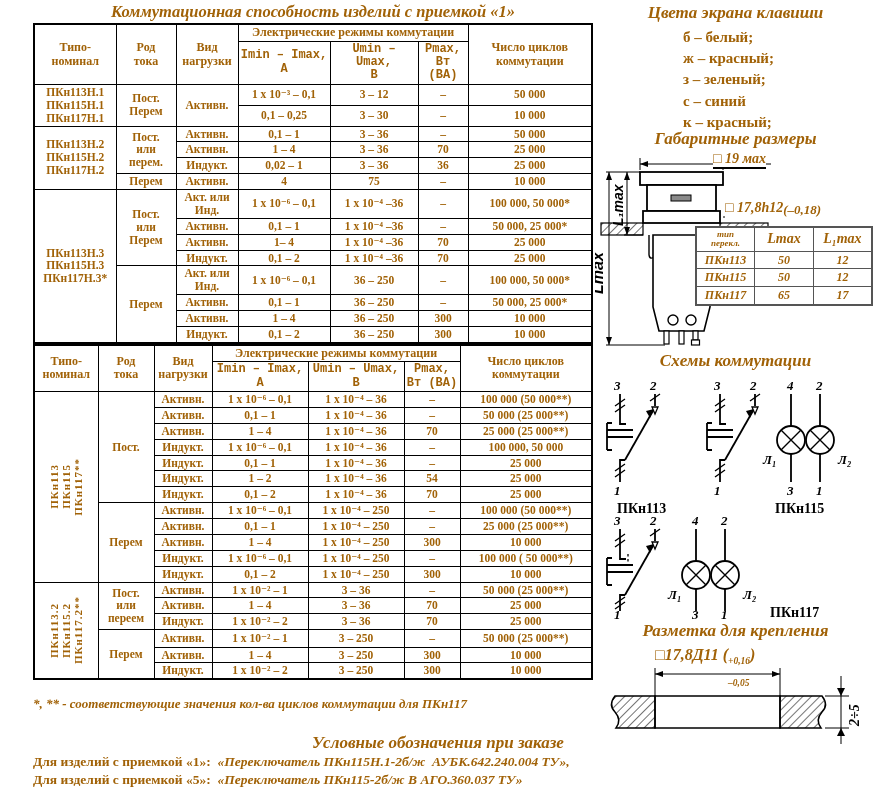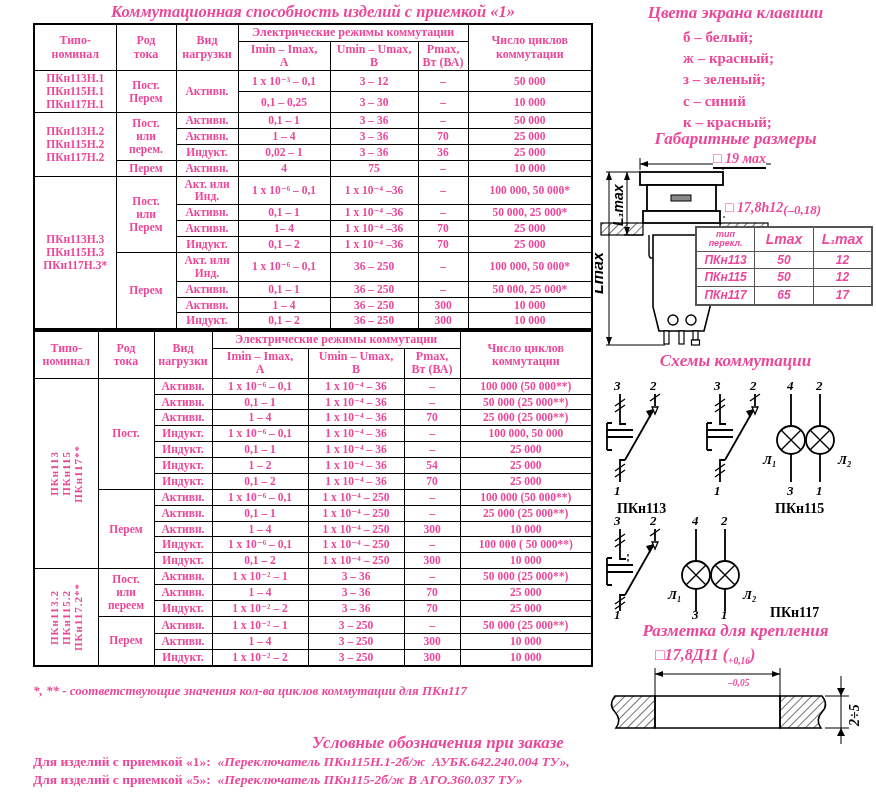--- a/index.html
+++ b/index.html
@@ -1,25 +1,25 @@
 <!DOCTYPE html>
 <html><head>
 <meta charset="utf-8">
 <style>
   html,body{margin:0;padding:0;background:#fff;}
-  #page{position:relative;width:876px;height:801px;background:#fff;color:#ec4899;
+  #page{position:relative;width:876px;height:801px;background:#fff;color:#a16207;
         font-family:"Liberation Serif","DejaVu Serif",serif;overflow:hidden;}
   
   .left{position:absolute;left:33px;top:2px;width:560px;}
   .sec-title{font-weight:bold;font-style:italic;font-size:16.5px;text-align:center;line-height:1.1;margin:1px 0 2px 0;}
   table.main{border-collapse:collapse;width:100%;border:2px solid #000;table-layout:fixed;}
   table.main th,table.main td{border:1px solid #000;font-weight:bold;text-align:center;
       white-space:pre-line;padding:1px 2px;line-height:1.12;font-size:11.5px;vertical-align:middle;}
   table.main th{font-size:12px;}
-  th.sans,td.sans{font-family:Liberation Serif, serif;font-size:11px;}
+  th.sans,td.sans{font-family:Liberation Mono, monospace;font-size:11px;}
   td.rot-cell{padding:0;}
   .rot-wrap{display:flex;justify-content:center;align-items:center;gap:0px;}
   .rotv{writing-mode:vertical-rl;transform:rotate(180deg);font-weight:bold;font-size:11px;letter-spacing:1px;}
   .footnote{font-weight:bold;font-style:italic;font-size:13px;margin-top:16px;}
   
   .footer{position:absolute;left:33px;top:733px;width:720px;}
   .order-title{font-weight:bold;font-style:italic;font-size:17px;text-align:center;padding-left:90px;}
   .order-line{font-size:13.5px;font-weight:bold;white-space:pre-wrap;line-height:1.35;}
   .order-line .val{font-style:italic;}
   
@@ -27,21 +27,21 @@
   .r-title{font-weight:bold;font-style:italic;font-size:17px;text-align:center;line-height:1.1;}
   .colors-list{margin:4px 0 0 88px;font-weight:bold;font-size:15px;line-height:1.42;}
   .abs{position:absolute;}
   .dim-label{font-weight:bold;font-style:italic;font-size:14px;white-space:nowrap;background:#fff;}
   .underl{border-bottom:2px solid #000;}
   .small-tol{font-size:13px;vertical-align:-2px;}
   .stack{display:inline-flex;flex-direction:column;font-size:9.5px;line-height:1.05;vertical-align:-4px;font-style:italic;font-weight:bold;gap:12px;}
   .paren{font-size:16px;font-weight:bold;}
   
   table.dimt{border-collapse:collapse;border:2px solid #555;background:#fff;
-     font-family:Liberation Sans, sans-serif;font-style:italic;font-weight:bold;table-layout:fixed;width:178px;}
+     font-family:Liberation Serif, serif;font-style:italic;font-weight:bold;table-layout:fixed;width:178px;}
   table.dimt th,table.dimt td{border:1.5px solid #555;text-align:center;padding:2px 1px;white-space:pre-line;line-height:1.05;}
   table.dimt th{font-size:14px;}
   table.dimt th.tiny{font-size:9px;}
   table.dimt td{font-size:12px;}
   svg text{font-family:"Liberation Serif","DejaVu Serif",serif;}
   .svgnum{font-weight:bold;font-style:italic;font-size:13px;}
   .svglabel{font-weight:bold;font-size:14px;}
   .svgdim{font-family:"Liberation Sans","DejaVu Sans",sans-serif;font-weight:bold;font-style:italic;}
 </style>
 </head>

